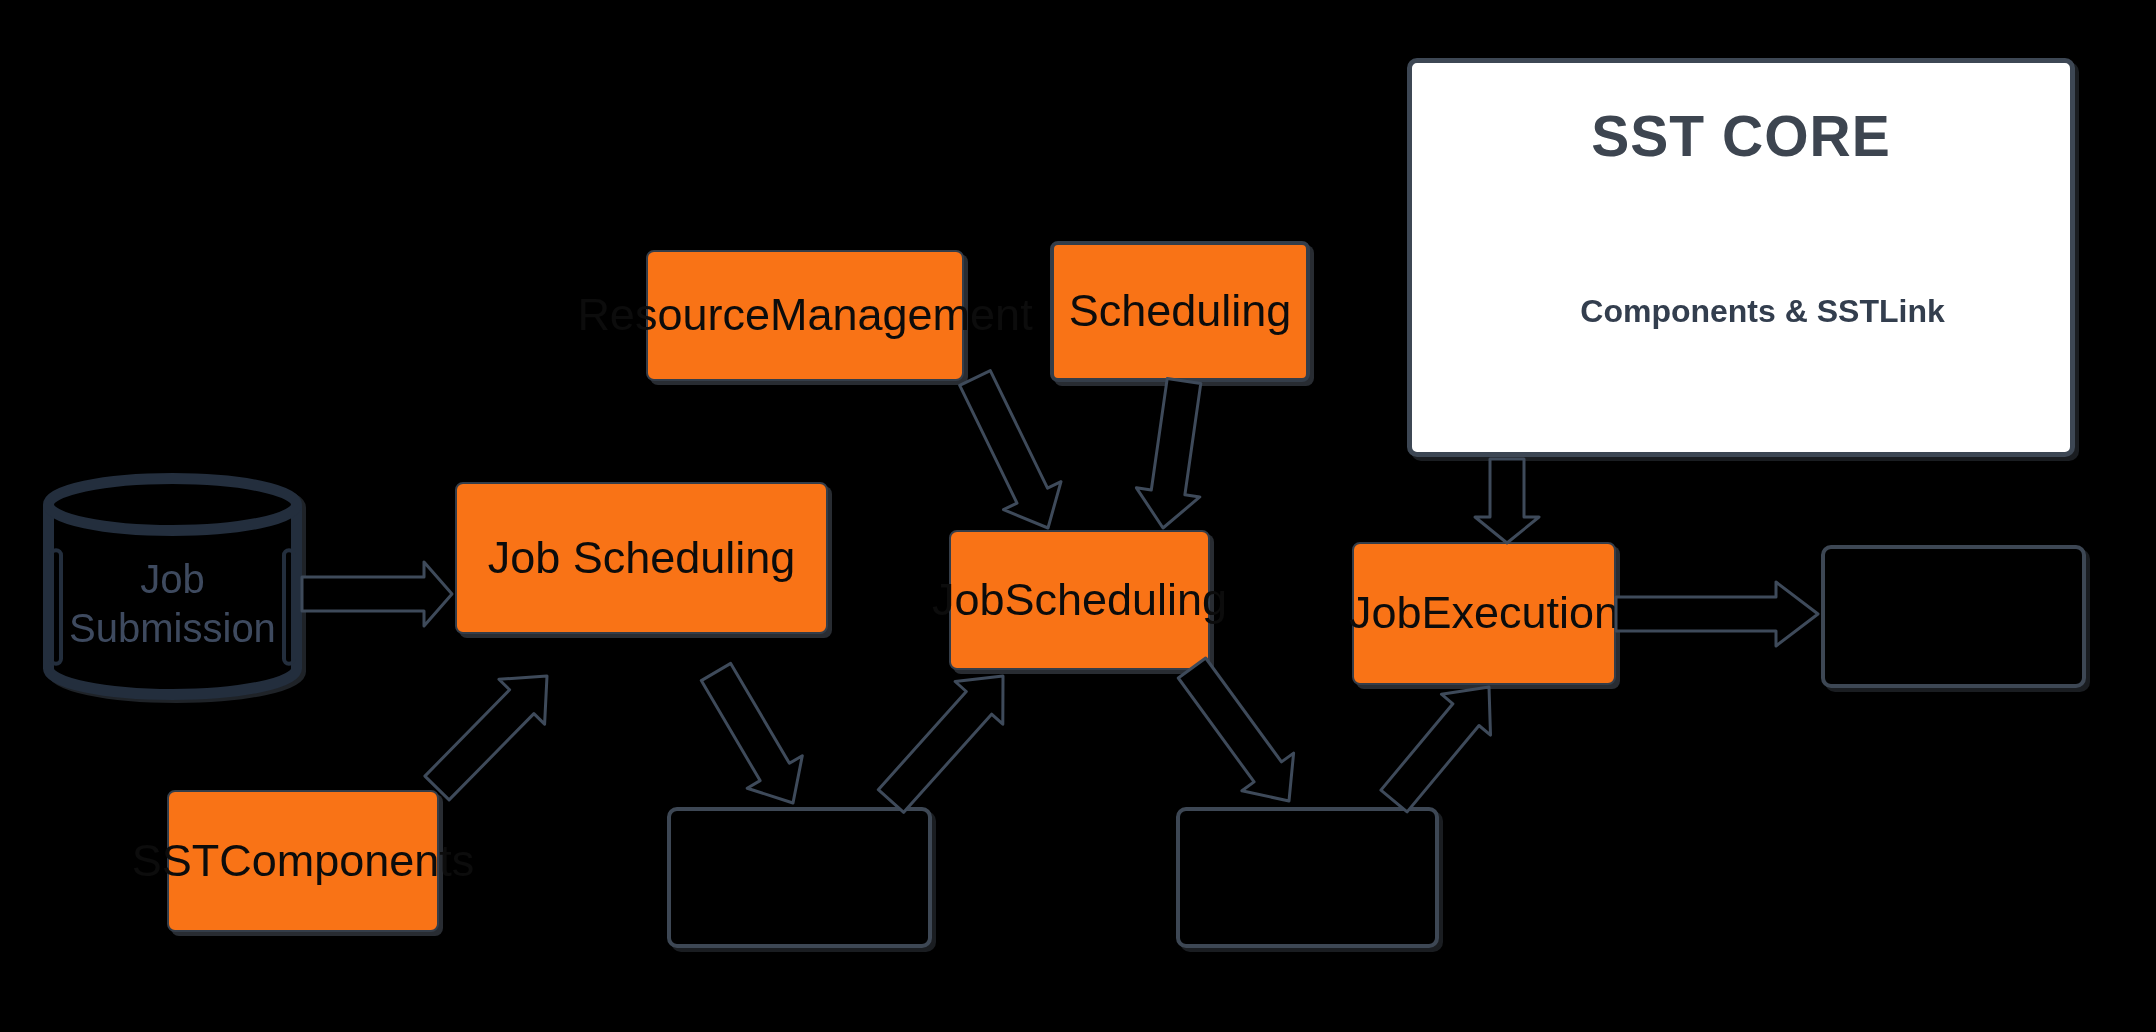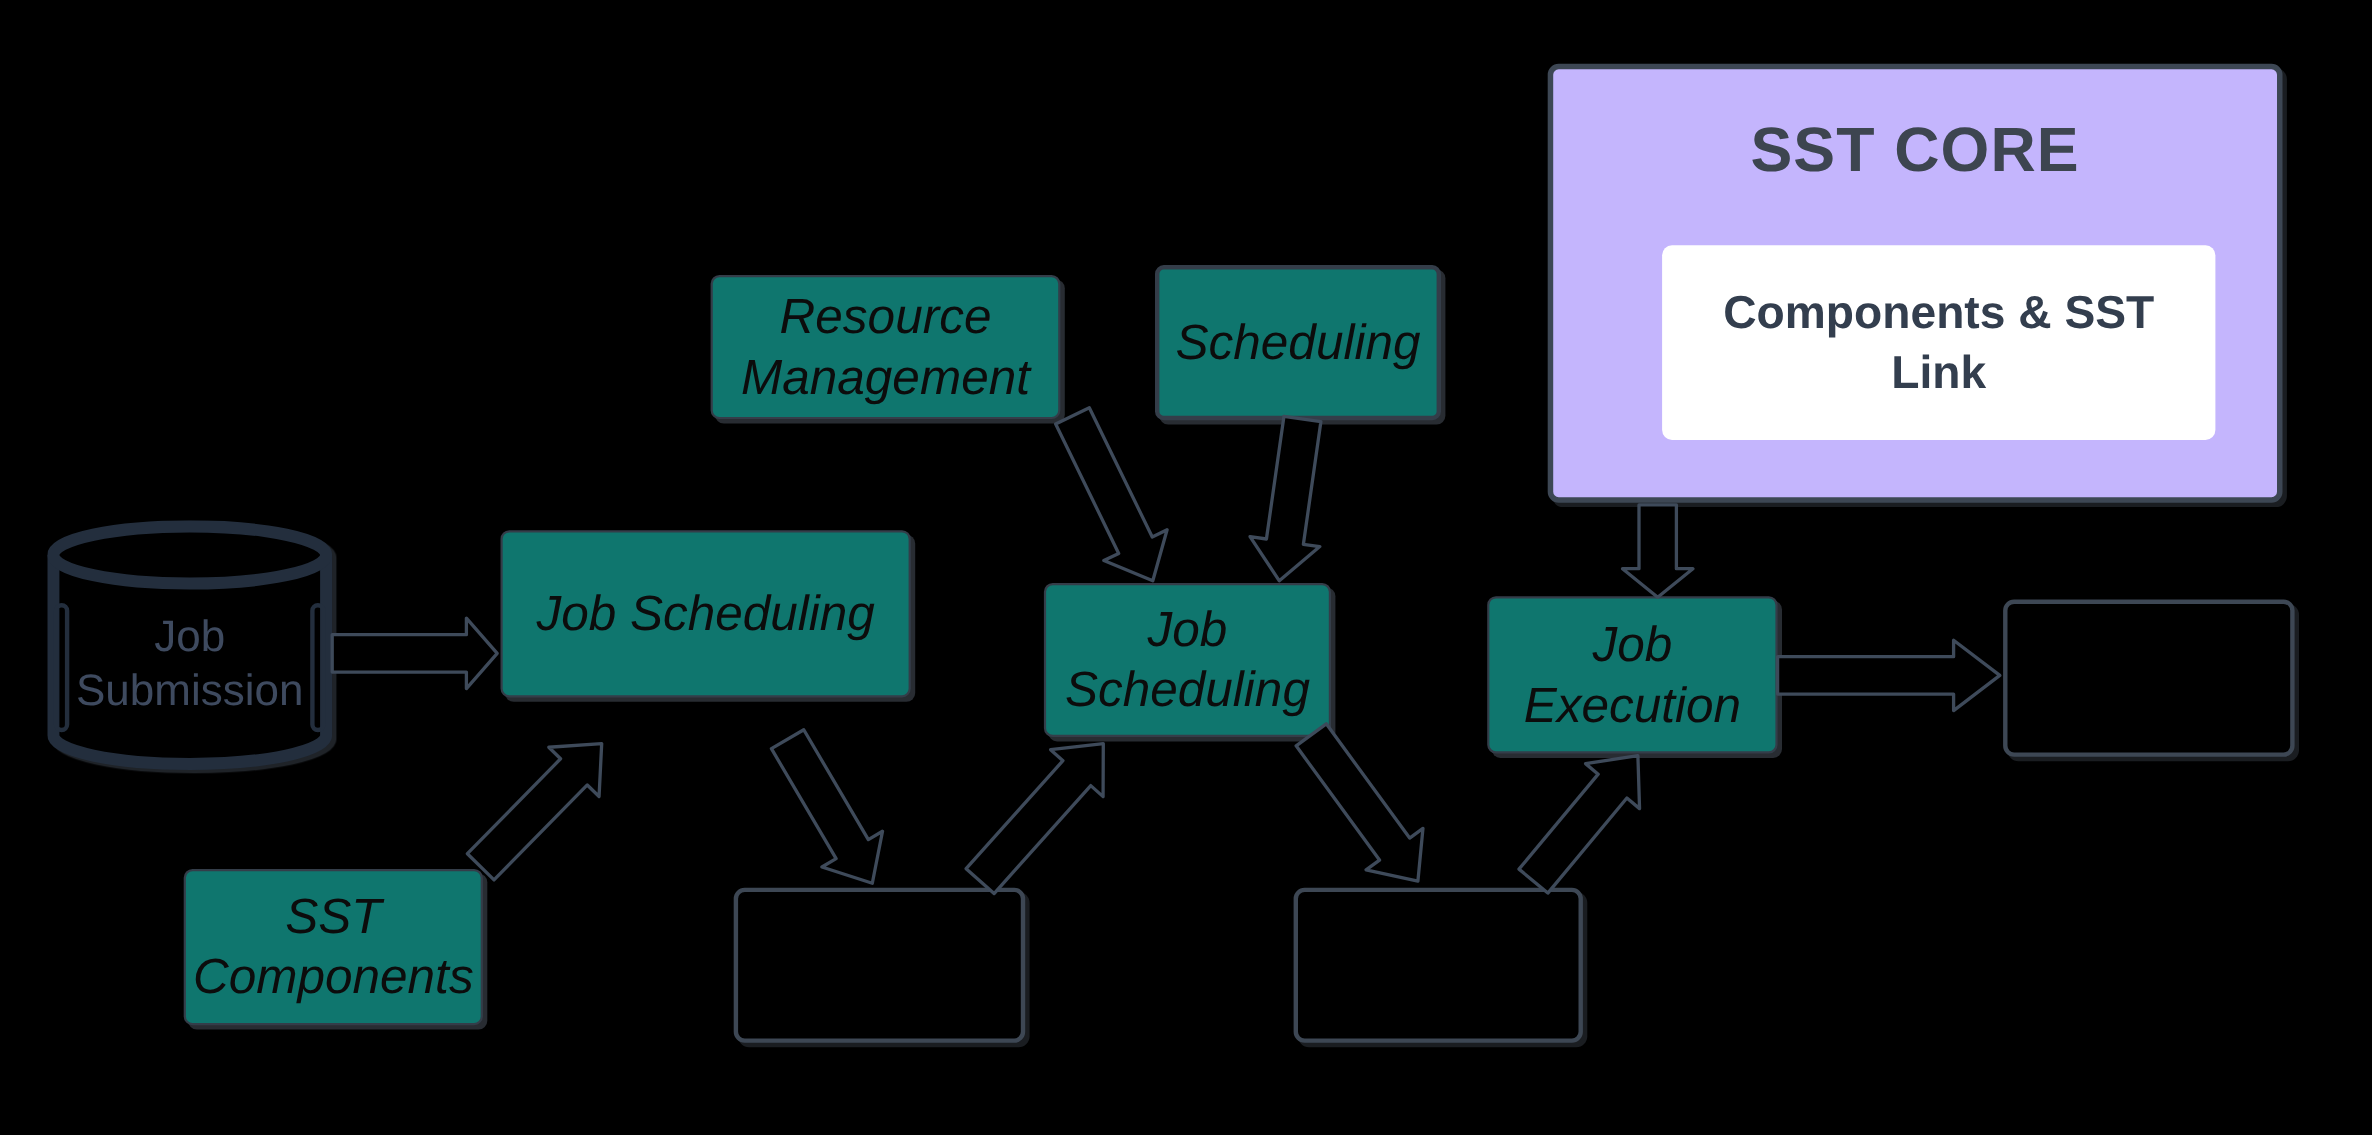--- a/index.html
+++ b/index.html
@@ -2,51 +2,50 @@
 <html><head>
 <meta charset="utf-8">
 <style>
   html,body{margin:0;padding:0;background:#000;}
   #stage{
     position:relative;width:2156px;height:1032px;background:#000;
     font-family:"Liberation Sans",sans-serif;overflow:hidden;
   }
   .note{
     position:absolute;box-sizing:border-box;
-    background:#0f766e;border:2px solid #343d49;border-radius:8px;
-    display:flex;flex-direction:column;align-items:center;justify-content:center;
+    background:#f97316;border:2px solid #343d49;border-radius:8px;
+    display:flex;flex-direction:row;align-items:center;justify-content:center;
     text-align:center;color:#0c0c0c;font-size:45px;line-height:1.22;
     box-shadow:4px 4px 0 rgba(104,116,131,0.38);
-    font-style:italic;
   }
   .empty-box{
     position:absolute;box-sizing:border-box;background:#000;
     border:4px solid #3d4754;border-radius:10px;
     box-shadow:4px 4px 0 rgba(104,116,131,0.25);
   }
   .cyl{position:absolute;}
   .cyl svg{position:absolute;left:0;top:0;filter:drop-shadow(4px 3px 0 rgba(104,116,131,0.30));}
   .cyl .cyl-label{
     position:absolute;left:0;right:0;top:82px;text-align:center;
     color:#3e4a5f;font-size:40px;line-height:1.22;
   }
   #sst-core{
     position:absolute;left:1407px;top:58px;width:668px;height:399px;box-sizing:border-box;
-    background:#c4b5fd;border:5px solid #3d4754;border-radius:10px;
+    background:#ffffff;border:5px solid #3d4754;border-radius:10px;
     box-shadow:4px 4px 0 rgba(104,116,131,0.25);
   }
   #sst-core-title{
     margin:0;padding-top:40px;text-align:center;
     color:#3d4550;font-size:57px;font-weight:bold;letter-spacing:1px;
   }
   #sst-core-inner{
     position:absolute;left:99px;top:160px;width:503px;height:177px;box-sizing:border-box;
     background:#ffffff;border-radius:9px;
-    display:flex;flex-direction:column;align-items:center;justify-content:center;
-    text-align:center;color:#333e4e;font-size:42px;font-weight:bold;line-height:1.3;
+    display:flex;align-items:center;justify-content:center;
+    text-align:center;color:#333e4e;font-size:32px;font-weight:bold;line-height:1.3;
   }
   #arrows{position:absolute;left:0;top:0;}
   .arrow{fill:#000;stroke:#3e4a5a;stroke-width:3;stroke-linejoin:round;}
 </style>
 </head>
 <body>
 
 <div id="stage">
 
   <div id="nodes-layer">

